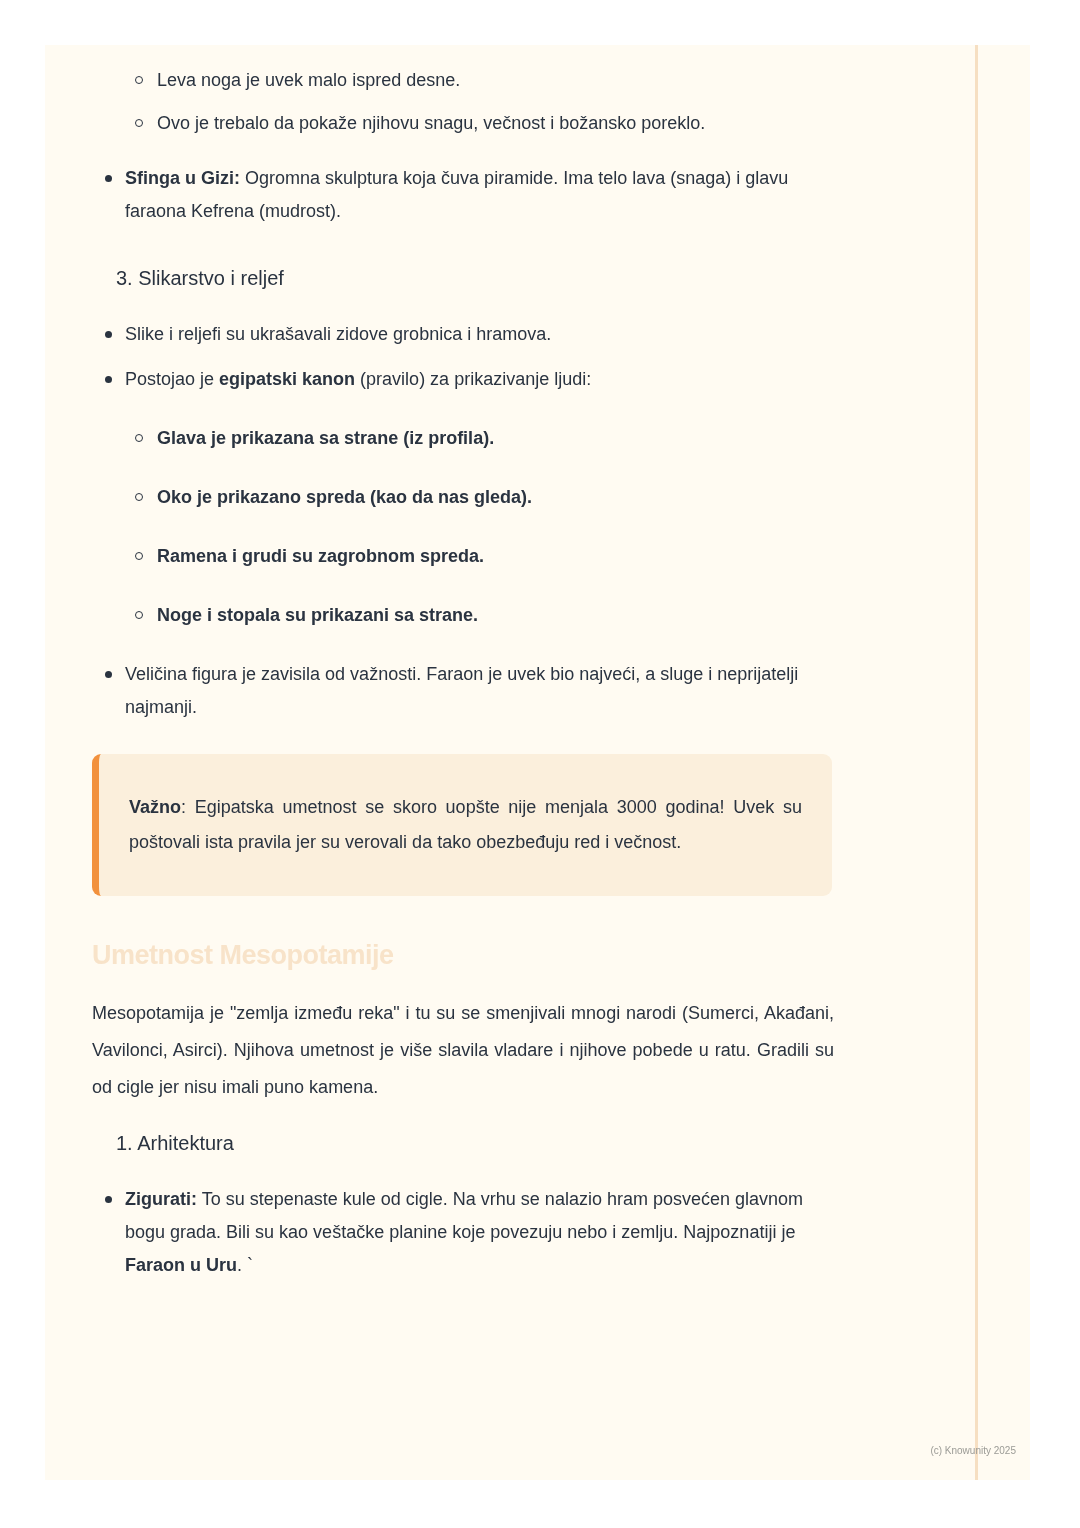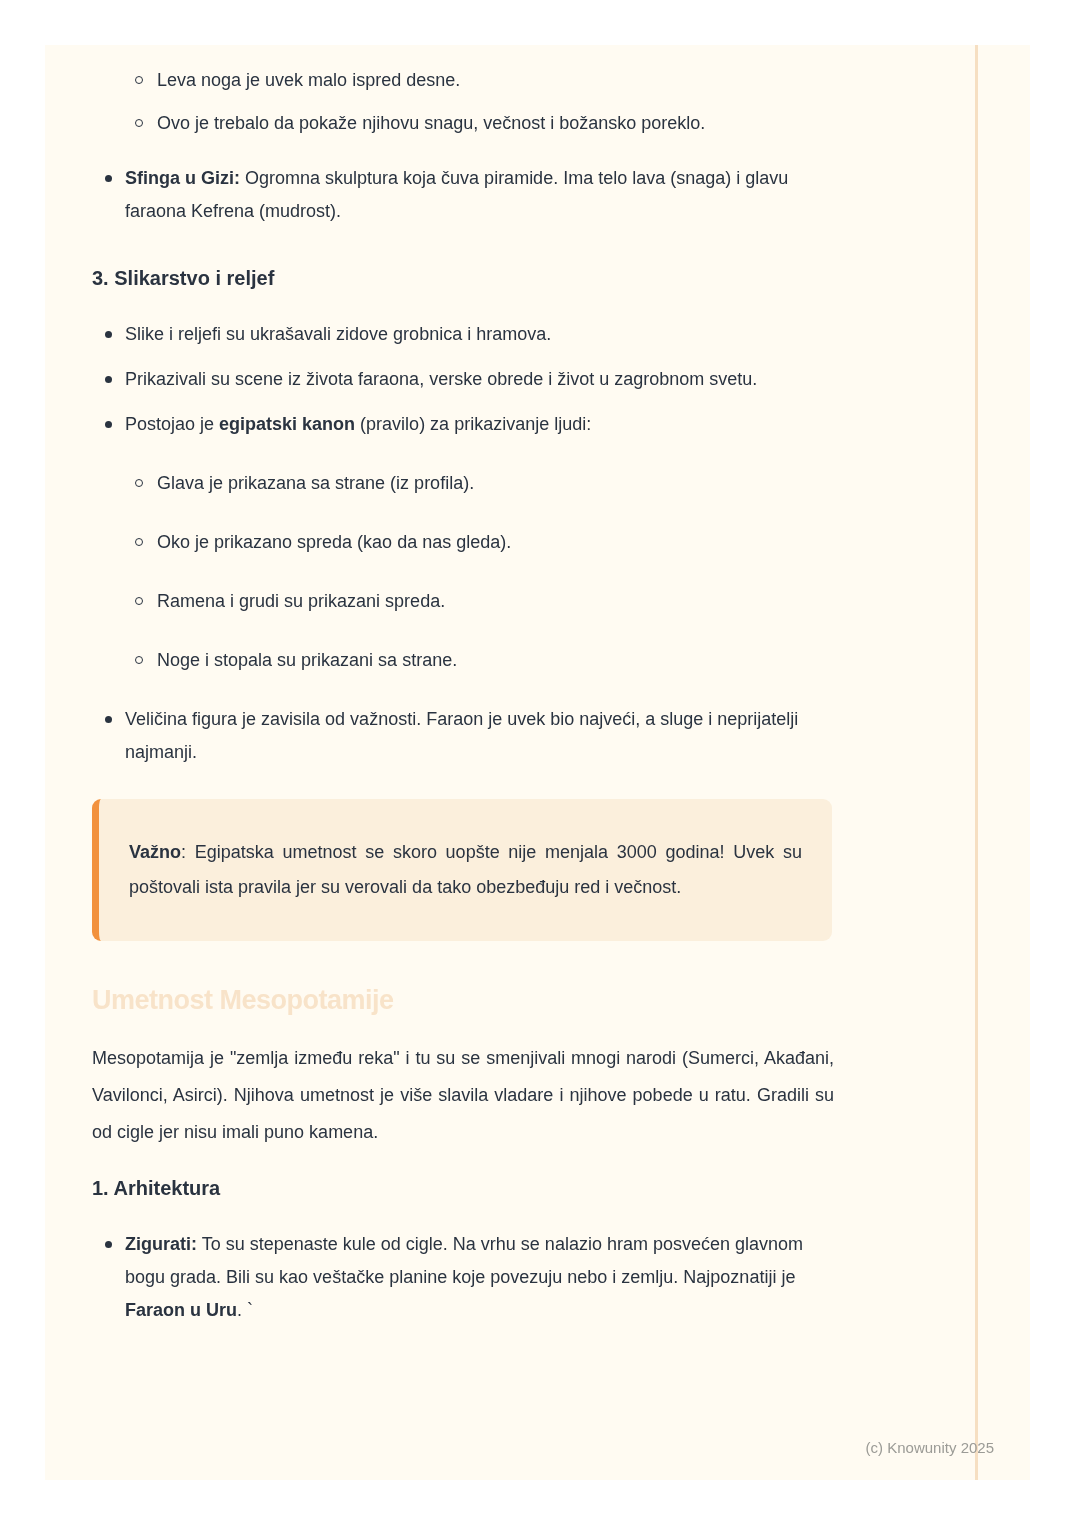--- a/index.html
+++ b/index.html
@@ -20,33 +20,33 @@
   ul.blist{list-style:none;}
   ul.blist li{position:relative;}
   .marker{position:absolute;display:block;}
   .marker.disc{width:7px;height:7px;border-radius:50%;background:var(--text);top:13px;}
   .marker.circle{width:8px;height:8px;border:1.5px solid var(--text);border-radius:50%;background:transparent;top:12px;}
   .list-disc > li{padding-left:33px;margin:12px 0;}
   .list-disc > li > .marker{left:13px;}
   .list-circle-outer > li{padding-left:65px;margin:10px 0;}
   .list-circle-outer > li > .marker{left:43px;}
   .list-circle-nested{margin:3px 0 8px;}
-  .list-circle-nested > li{padding-left:32px;margin:26px 0;}
+  .list-circle-nested > li{padding-left:32px;margin:26px 0;font-weight:bold;}
   .list-circle-nested > li > .marker{left:10px;}
   .intro-list{margin-bottom:22px;}
-  h3.sec{font-size:20px;line-height:27px;font-weight:bold;}
+  h3.sec{font-size:20px;line-height:27px;font-weight:normal;margin-left:24px;}
   .sec-slikarstvo{margin:37px 0 26px;}
   .sec-arhitektura{margin:24px 0 26px;}
   .callout{margin-top:30px;width:740px;background:var(--callout-bg);
     border-left:7px solid var(--accent);border-radius:9px;
     padding:36px 30px;line-height:35px;text-align:justify;}
   h1.watermark{margin:40px 0 21px;font-size:27px;line-height:38px;font-weight:bold;
     color:var(--heading-light);letter-spacing:-0.5px;}
   p.para{line-height:37px;text-align:justify;margin:0 0 24px;}
-  .footer{position:absolute;right:36px;bottom:24px;font-size:15px;color:var(--footer);}
+  .footer{position:absolute;right:14px;bottom:24px;font-size:10px;color:var(--footer);}
   strong{font-weight:bold;text-align:center;}
 </style>
 </head>
 <body>
 
 <div class="page">
   <div class="margin-line"></div>
 
   <div class="content">
 
@@ -61,25 +61,24 @@
         <ul class="blist list-disc">
           <li><span class="marker disc"></span><span><strong>Sfinga u Gizi:</strong> Ogromna skulptura koja čuva piramide. Ima telo lava (snaga) i glavu faraona Kefrena (mudrost).</span></li>
         </ul>
       </div>
 
     <h3 class="sec sec-slikarstvo">3. Slikarstvo i reljef</h3>
 
     <div>
         <ul class="blist list-disc">
           <li><span class="marker disc"></span><span>Slike i reljefi su ukrašavali zidove grobnica i hramova.</span></li>
-          <li><span class="marker disc"></span><span>Prikazivali su scene iz života faraona, verske obrede i život u zagrobnom svetu.</span></li>
           <li><span class="marker disc"></span><span>Postojao je <strong>egipatski kanon</strong> (pravilo) za prikazivanje ljudi:</span><ul class="blist list-circle-nested">
               <li><span class="marker circle"></span><span>Glava je prikazana sa strane (iz profila).</span></li>
               <li><span class="marker circle"></span><span>Oko je prikazano spreda (kao da nas gleda).</span></li>
-              <li><span class="marker circle"></span><span>Ramena i grudi su prikazani spreda.</span></li>
+              <li><span class="marker circle"></span><span>Ramena i grudi su zagrobnom spreda.</span></li>
               <li><span class="marker circle"></span><span>Noge i stopala su prikazani sa strane.</span></li>
             </ul></li>
           <li><span class="marker disc"></span><span>Veličina figura je zavisila od važnosti. Faraon je uvek bio najveći, a sluge i neprijatelji najmanji.</span></li>
         </ul>
       </div>
 
     <div class="callout">
       <span><strong>Važno</strong>: Egipatska umetnost se skoro uopšte nije menjala 3000 godina! Uvek su poštovali ista pravila jer su verovali da tako obezbeđuju red i večnost.</span>
     </div>
 

